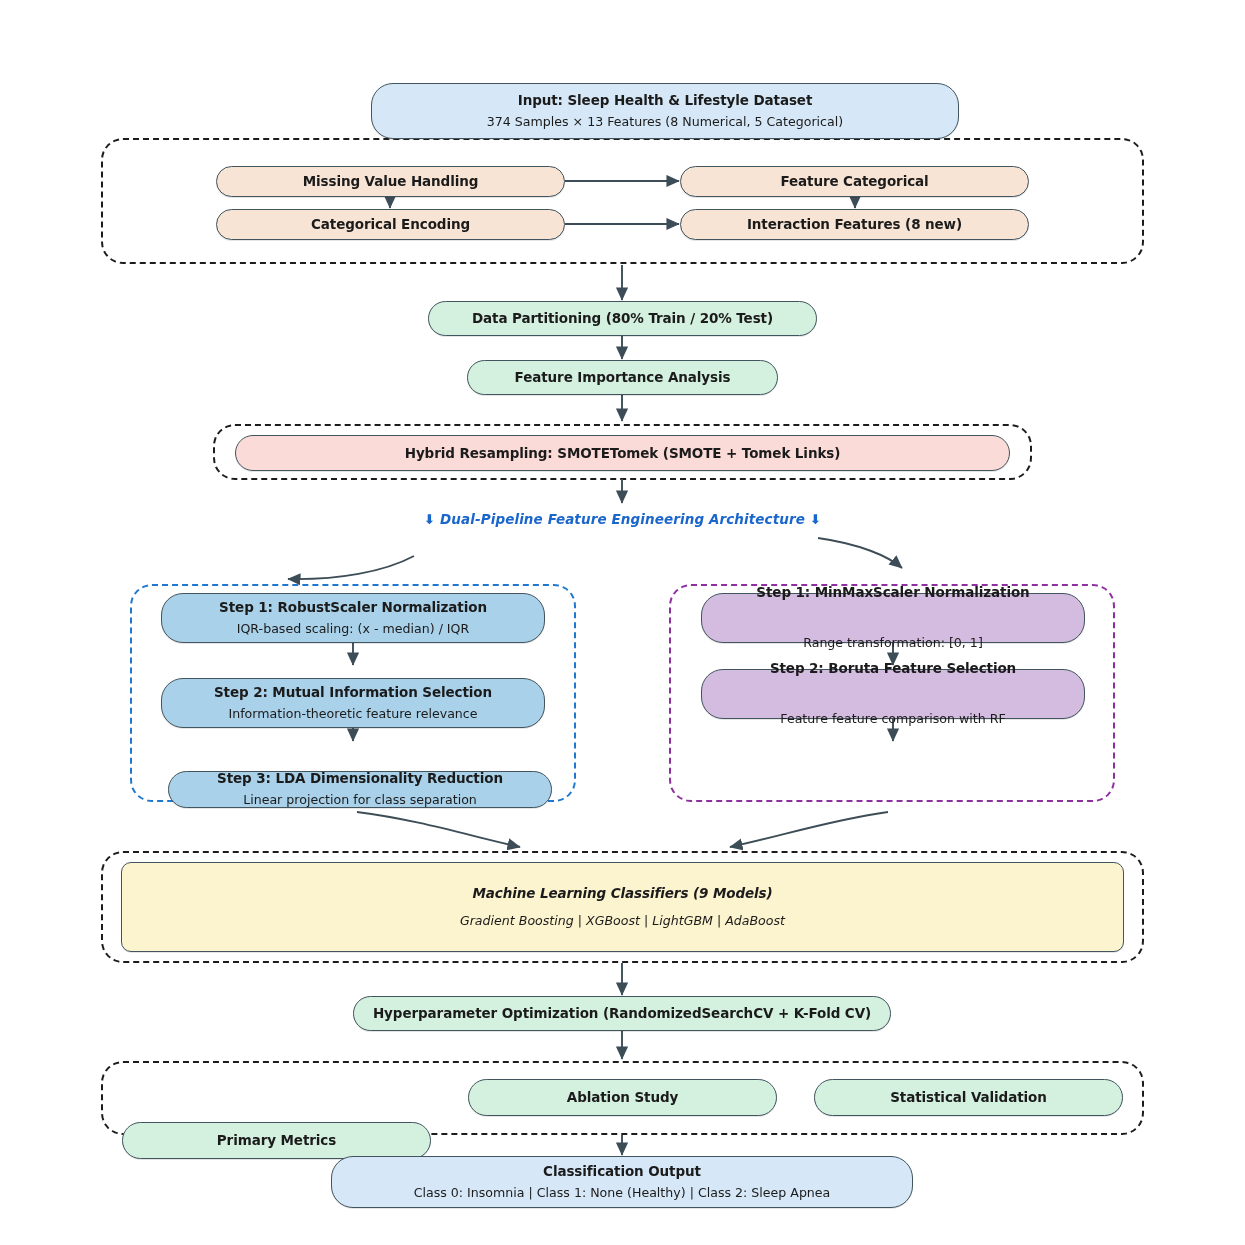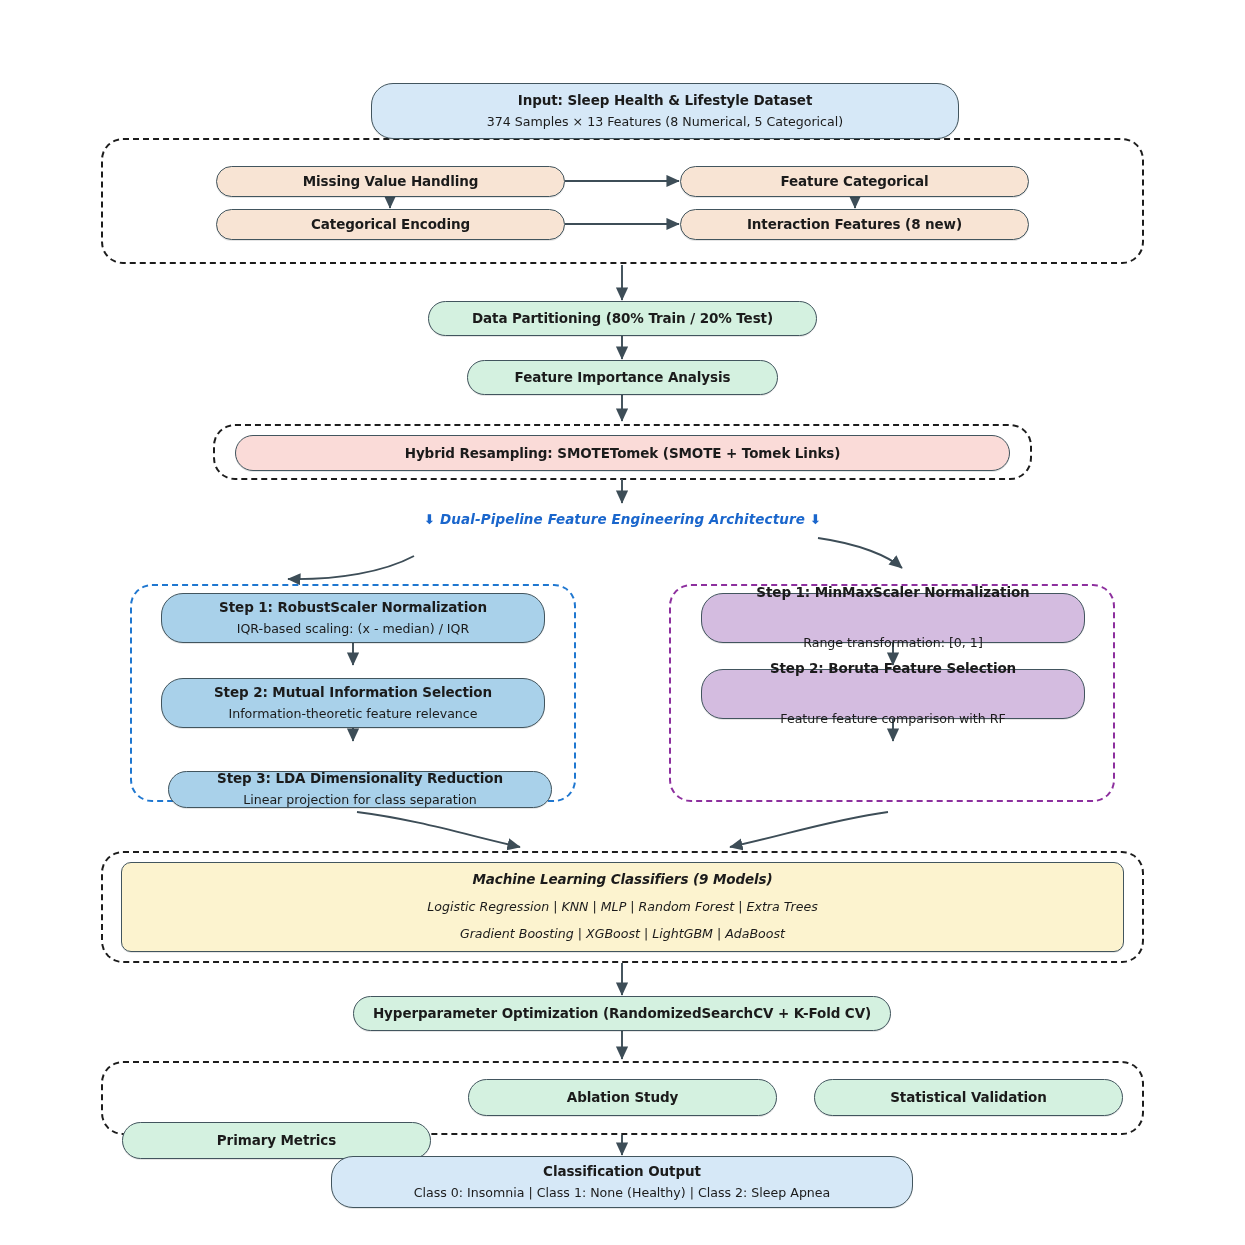--- a/index.html
+++ b/index.html
@@ -178,21 +178,20 @@
     <div class="t2">Range transformation: [0, 1]</div>
   </div>
   <div class="node fill-purple" style="left:701px; top:669px; width:384px; height:50px;">
     <div class="t1">Step 2: Boruta Feature Selection</div>
     <div class="t2">Feature feature comparison with RF</div>
   </div>
 
   <div class="group black" style="left:101px; top:851px; width:1043px; height:112px;"></div>
   <div class="node fill-yellow" style="left:121px; top:862px; width:1003px; height:90px; border-radius:10px;font-style:italic;">
     <div class="t1">Machine Learning Classifiers (9 Models)</div>
-    <div class="t2" style="margin-top:11px;">Logistic Regression | KNN | MLP | Random Forest | Extra Trees</div>
     <div class="t2" style="margin-top:11px;">Gradient Boosting | XGBoost | LightGBM | AdaBoost</div>
   </div>
 
   <div class="node fill-mint" style="left:353px; top:996px; width:538px; height:35px;">
     <div class="t1">Hyperparameter Optimization (RandomizedSearchCV + K-Fold CV)</div>
   </div>
 
   <div class="group black" style="left:101px; top:1061px; width:1043px; height:74px;"></div>
   <div class="node fill-mint" style="left:122px; top:1122px; width:309px; height:37px;">
     <div class="t1">Primary Metrics</div>

